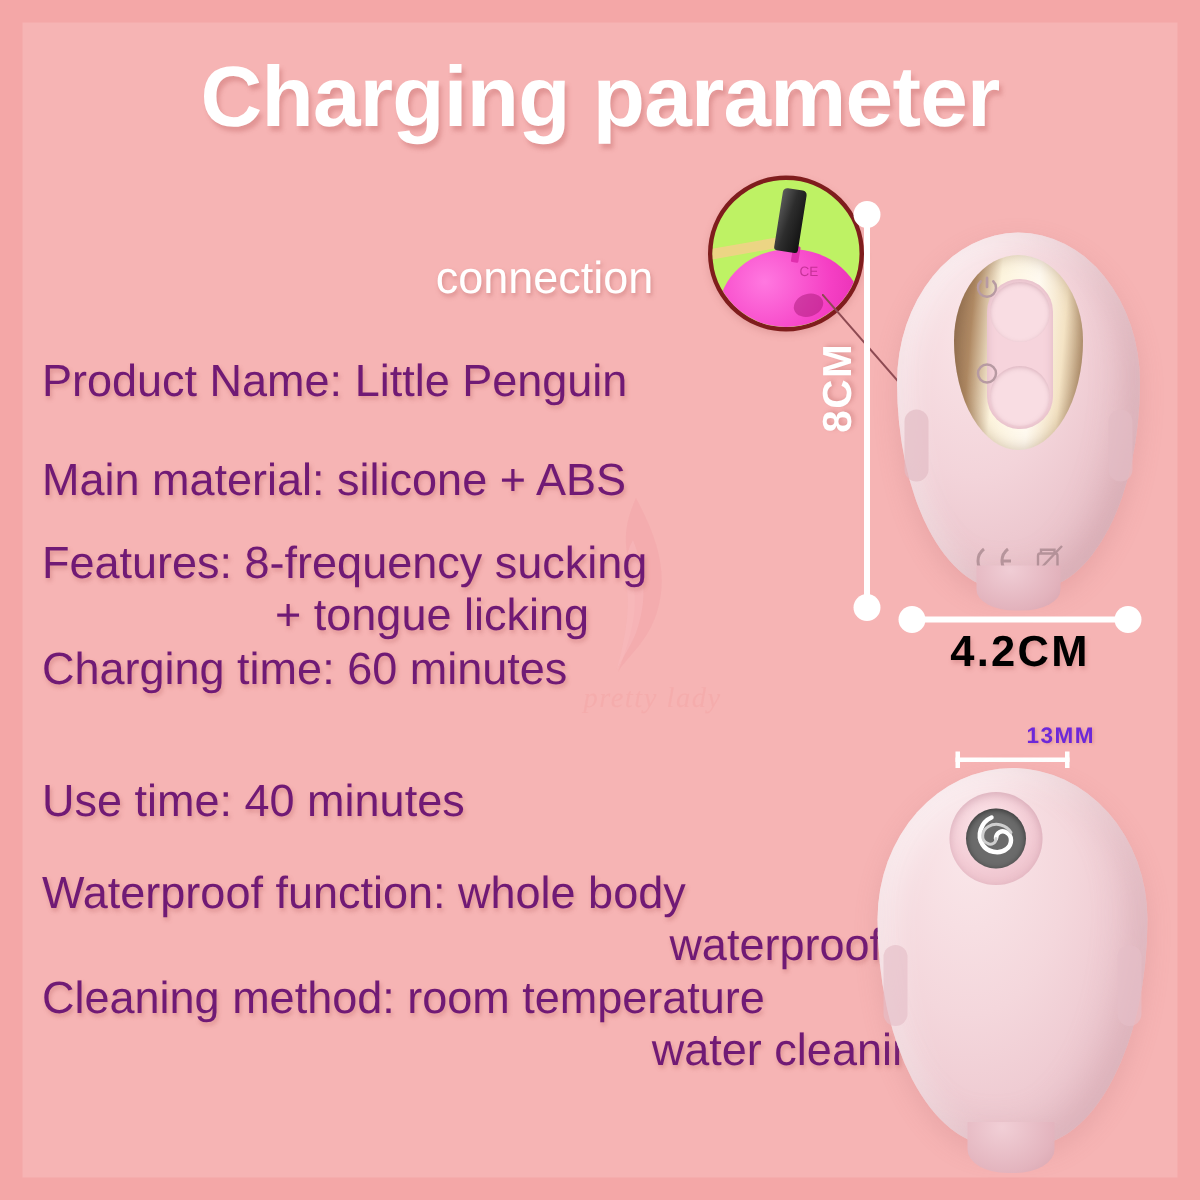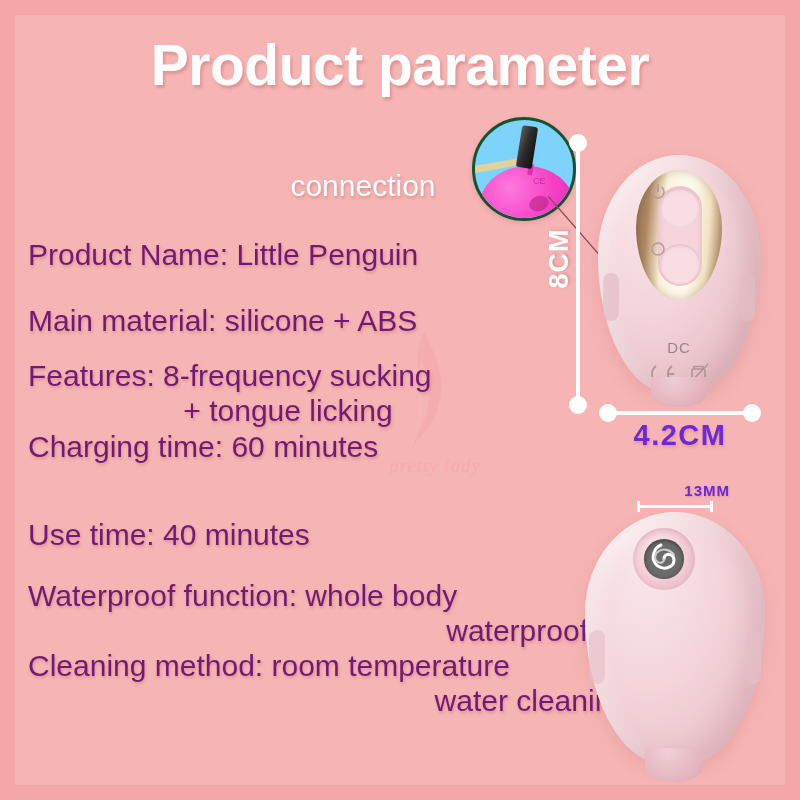--- a/index.html
+++ b/index.html
@@ -71,22 +71,22 @@
     line-height:1.08;
     text-shadow:1px 2px 3px rgba(190,105,105,0.5);
   }
 
   
   .magnifier {
     position:absolute;
     left:472px; top:117px;
     width:104px; height:104px;
     border-radius:50%;
-    border:3px solid #14532d;
-    background:#7dd3fc;
+    border:3px solid #7f1d1d;
+    background:#bef264;
     overflow:hidden;
     box-shadow:0 2px 5px rgba(180,100,100,0.28);
   }
   .mag-body {
     position:absolute;
     left:4px; top:46px;
     width:96px; height:84px;
     border-radius:50% 50% 46% 46%;
     background:radial-gradient(ellipse at 32% 26%, #ff78e0 0%, #f53fc4 48%, #d81ea3 100%);
   }
@@ -208,21 +208,21 @@
   .dim-h .dot-l { left:-9px; }
   .dim-h .dot-r { right:-9px; }
 
   .dim-h-label {
     position:absolute;
     left:600px; top:419px;
     width:160px;
     text-align:center;
     font-size:29px;
     font-weight:bold;
-    color:#6d28d9;
+    color:#000000;
     letter-spacing:1.5px;
     text-shadow:1px 2px 3px rgba(190,105,105,0.4);
   }
 
   
   .dim-mm-label {
     position:absolute;
     left:620px; top:482px;
     width:110px;
     text-align:right;
@@ -395,21 +395,21 @@
   <div class="inner-panel"></div>
 
   <div class="watermark">
     <svg class="wm-leaf" viewBox="0 0 52 120">
       <path d="M26 2 C40 28 48 52 40 78 C34 98 20 108 14 118 C22 96 28 78 24 58 C21 42 14 28 26 2 Z" fill="rgba(243,166,170,0.55)"></path>
       <path d="M24 30 C32 50 34 70 26 92 C22 102 16 110 13 117 C18 98 22 80 20 62 C19 50 18 40 24 30 Z" fill="rgba(248,186,190,0.5)"></path>
     </svg>
     <div class="wm-text">pretty lady</div>
   </div>
 
-  <div class="title">Product parameter</div>
+  <div class="title">Charging parameter</div>
 
   <div class="pinhole-label">
     <br>
     <span>connection</span>
   </div>
 
   <div class="magnifier">
     <div class="mag-strip"></div>
     <div class="mag-body"></div>
     <div class="mag-pin-tip"></div>
@@ -460,21 +460,20 @@
       <div class="pb-window">
         <div class="pb-pad"></div>
         <svg class="pb-icon-power" viewBox="0 0 24 24">
           <path d="M12 3 L12 11" stroke="#b79aa2" stroke-width="2.4" stroke-linecap="round" fill="none"></path>
           <path d="M6.5 6 A8 8 0 1 0 17.5 6" stroke="#b79aa2" stroke-width="2.2" fill="none" stroke-linecap="round"></path>
         </svg>
         <svg class="pb-icon-circle" viewBox="0 0 24 24">
           <circle cx="12" cy="12" r="8" stroke="#b79aa2" stroke-width="2.2" fill="none"></circle>
         </svg>
       </div>
-      <div class="pb-dc">DC</div>
       <div class="pb-certs">
         <svg width="78" height="26" viewBox="0 0 78 26">
           <path d="M16 5 A10 10 0 0 0 16 21" stroke="#97787f" stroke-width="2" fill="none"></path>
           <path d="M32 5 A10 10 0 0 0 32 21 M27 13 L34 13" stroke="#97787f" stroke-width="2" fill="none"></path>
           <g stroke="#97787f" stroke-width="1.6" fill="none">
             <rect x="52" y="8" width="13" height="13" rx="1.5"></rect>
             <path d="M54 8 L54 5.5 L63 5.5 L63 8"></path>
             <path d="M49 23 L68 3"></path>
           </g>
         </svg>

